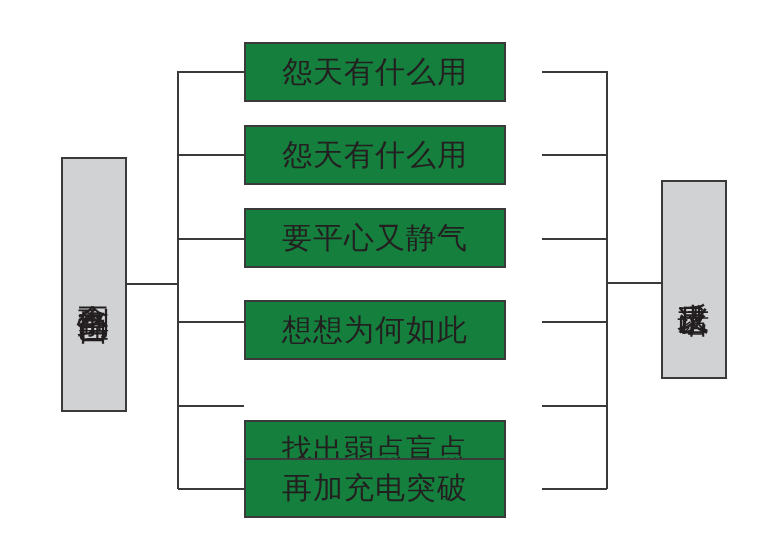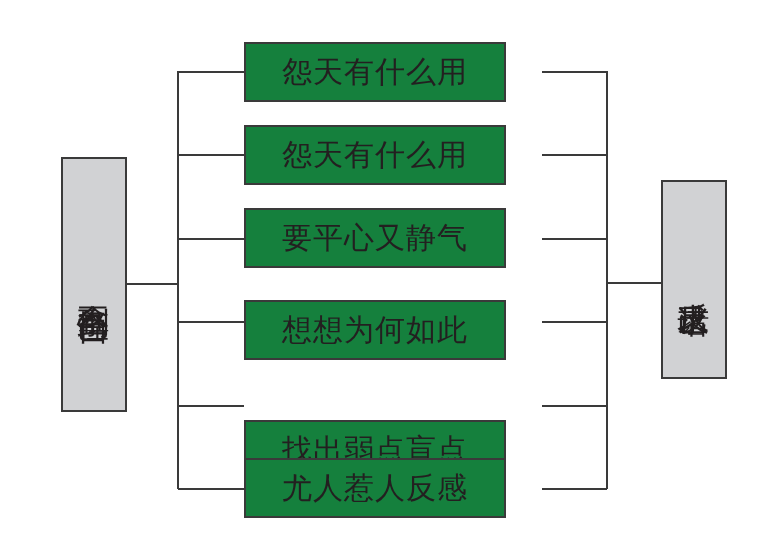--- a/index.html
+++ b/index.html
@@ -67,17 +67,17 @@
   <div>
     <div class="line hline" style="left:178px; top:405px; width:66px;"></div>
     <div class="item-box" style="top:389px;margin-top:31px;">
         <span>找出弱点盲点</span>
       </div>
     <div class="line hline" style="left:542px; top:405px; width:65px;"></div>
   </div>
   <div>
     <div class="line hline" style="left:178px; top:488px; width:66px;"></div>
     <div class="item-box" style="top:458px;">
-        <span>尤人惹人反感</span>
+        <span>再加充电突破</span>
       </div>
     <div class="line hline" style="left:542px; top:488px; width:65px;"></div>
   </div>
 </div>
 
 </body></html>

